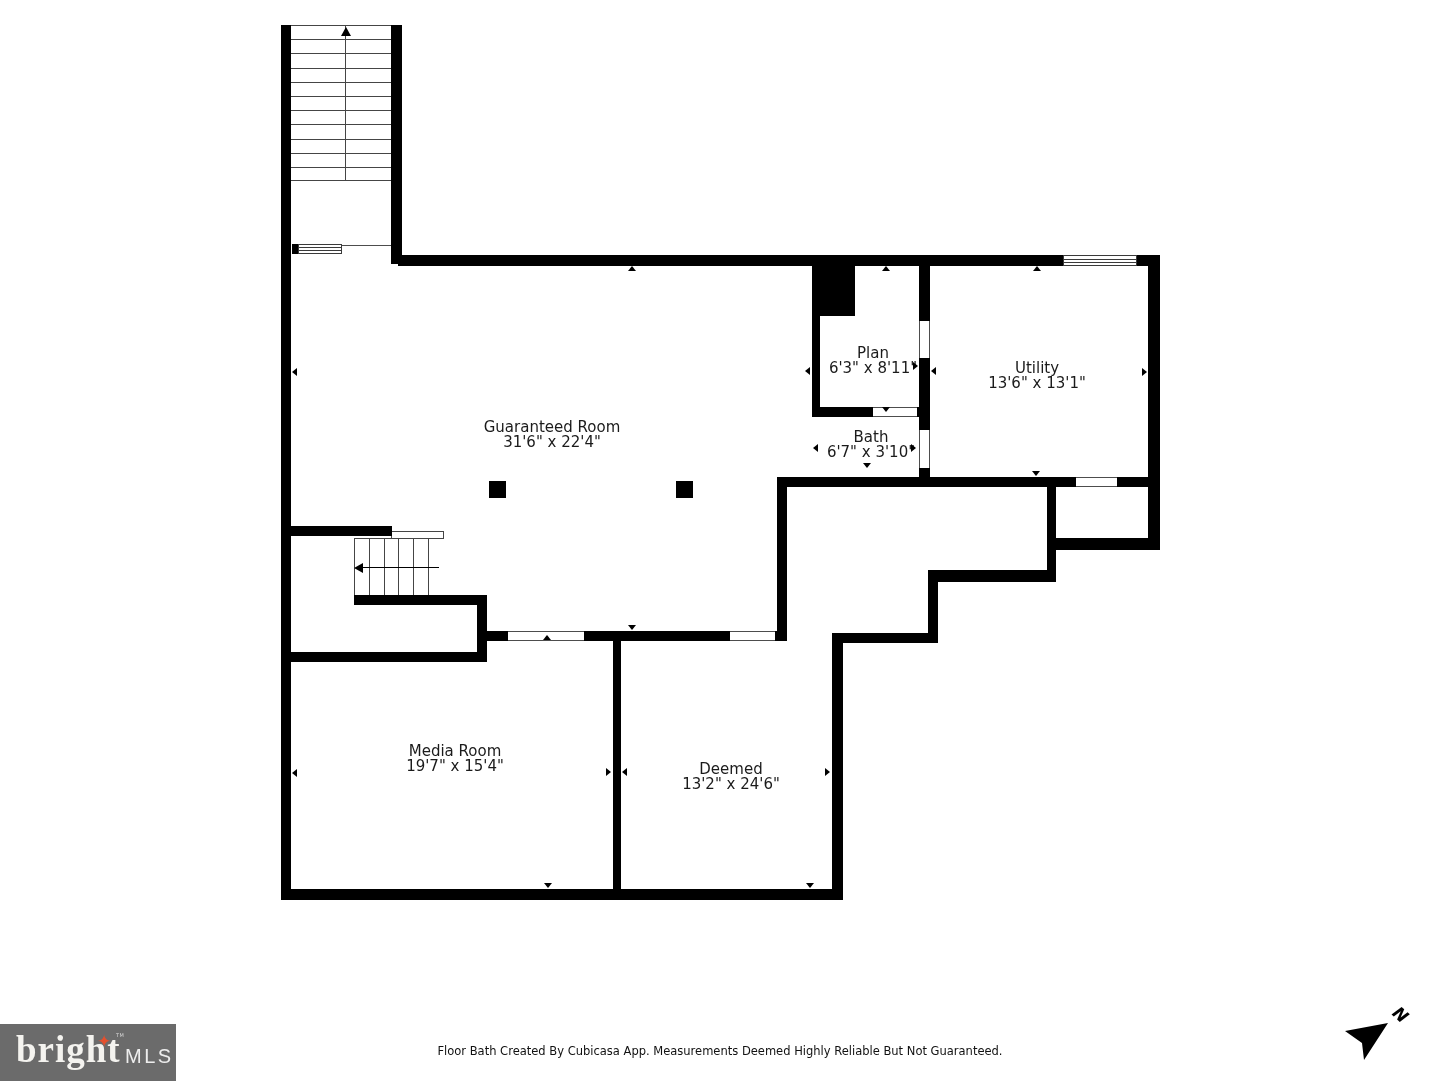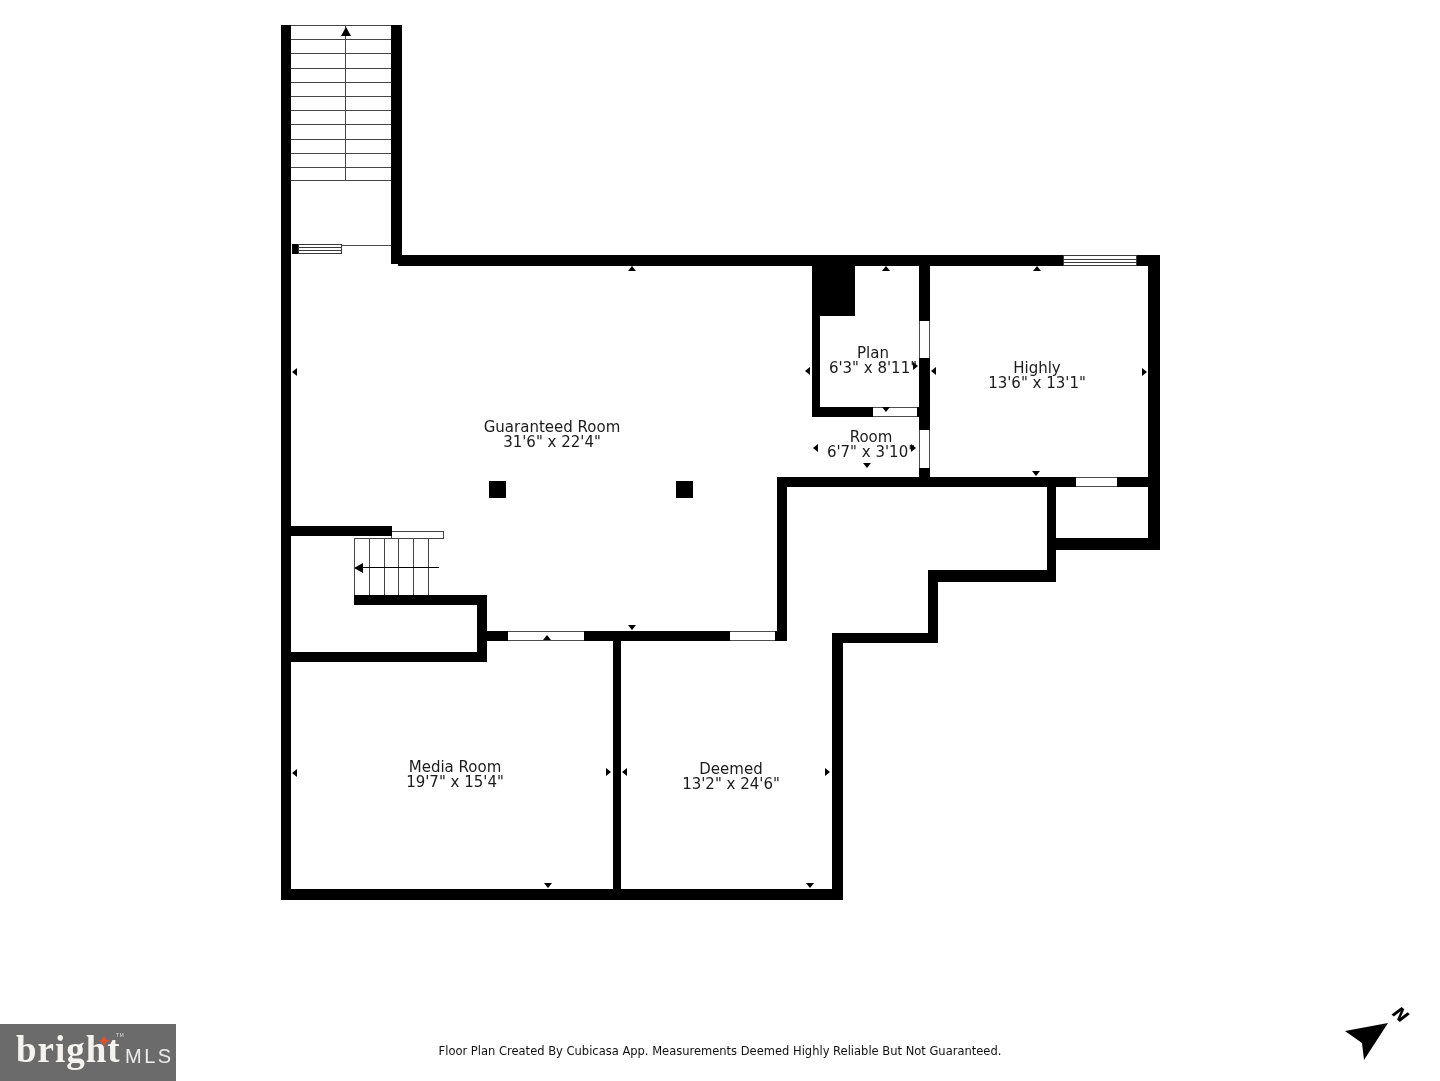--- a/index.html
+++ b/index.html
@@ -73,37 +73,37 @@
 
   <div class="room-label" style="left:552px;top:420px">
     <div>Guaranteed Room</div>
     <div>31'6" x 22'4"</div>
   </div>
   <div class="room-label" style="left:873px;top:346px">
     <div>Plan</div>
     <div>6'3" x 8'11"</div>
   </div>
   <div class="room-label" style="left:871px;top:430px">
-    <div>Room</div>
+    <div>Bath</div>
     <div>6'7" x 3'10"</div>
   </div>
   <div class="room-label" style="left:1037px;top:361px">
-    <div>Highly</div>
+    <div>Utility</div>
     <div>13'6" x 13'1"</div>
   </div>
-  <div class="room-label" style="left:455px;top:760px">
+  <div class="room-label" style="left:455px;top:744px">
     <div>Media Room</div>
     <div>19'7" x 15'4"</div>
   </div>
   <div class="room-label" style="left:731px;top:762px">
     <div>Deemed</div>
     <div>13'2" x 24'6"</div>
   </div>
 
-  <div id="footer-text">Floor Plan Created By Cubicasa App. Measurements Deemed Highly Reliable But Not Guaranteed.</div>
+  <div id="footer-text">Floor Bath Created By Cubicasa App. Measurements Deemed Highly Reliable But Not Guaranteed.</div>
 
   <div id="logo-box">
     <span id="logo-brand">bright</span>
     <span id="logo-star">✦</span>
     <span id="logo-tm">TM</span>
     <span id="logo-mls">MLS</span>
   </div>
 
   <div id="compass">
     <svg width="100" height="80" viewBox="0 0 100 80">

